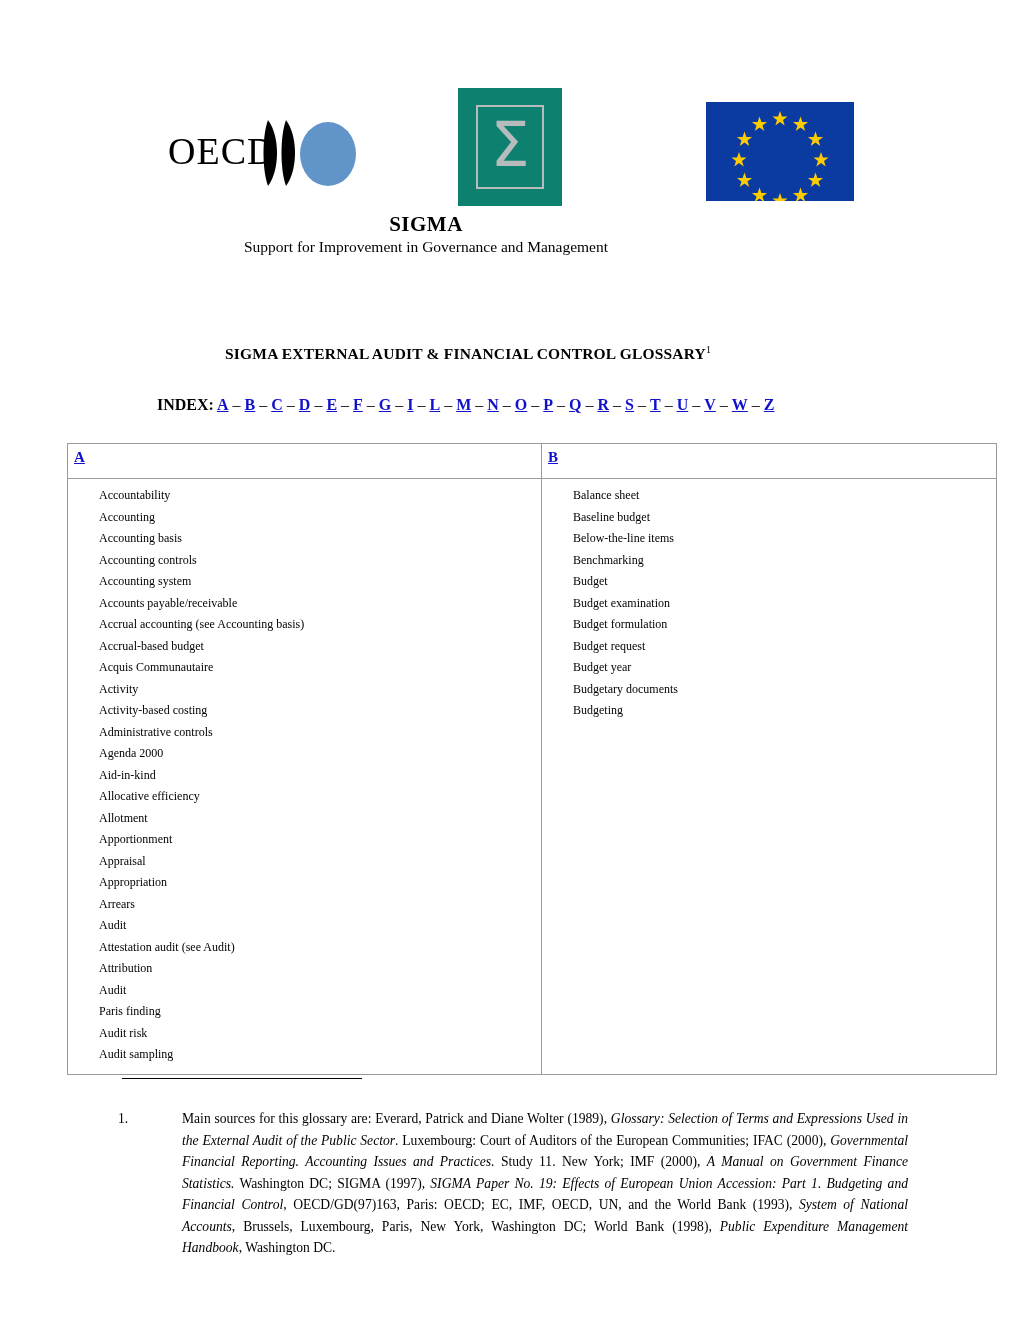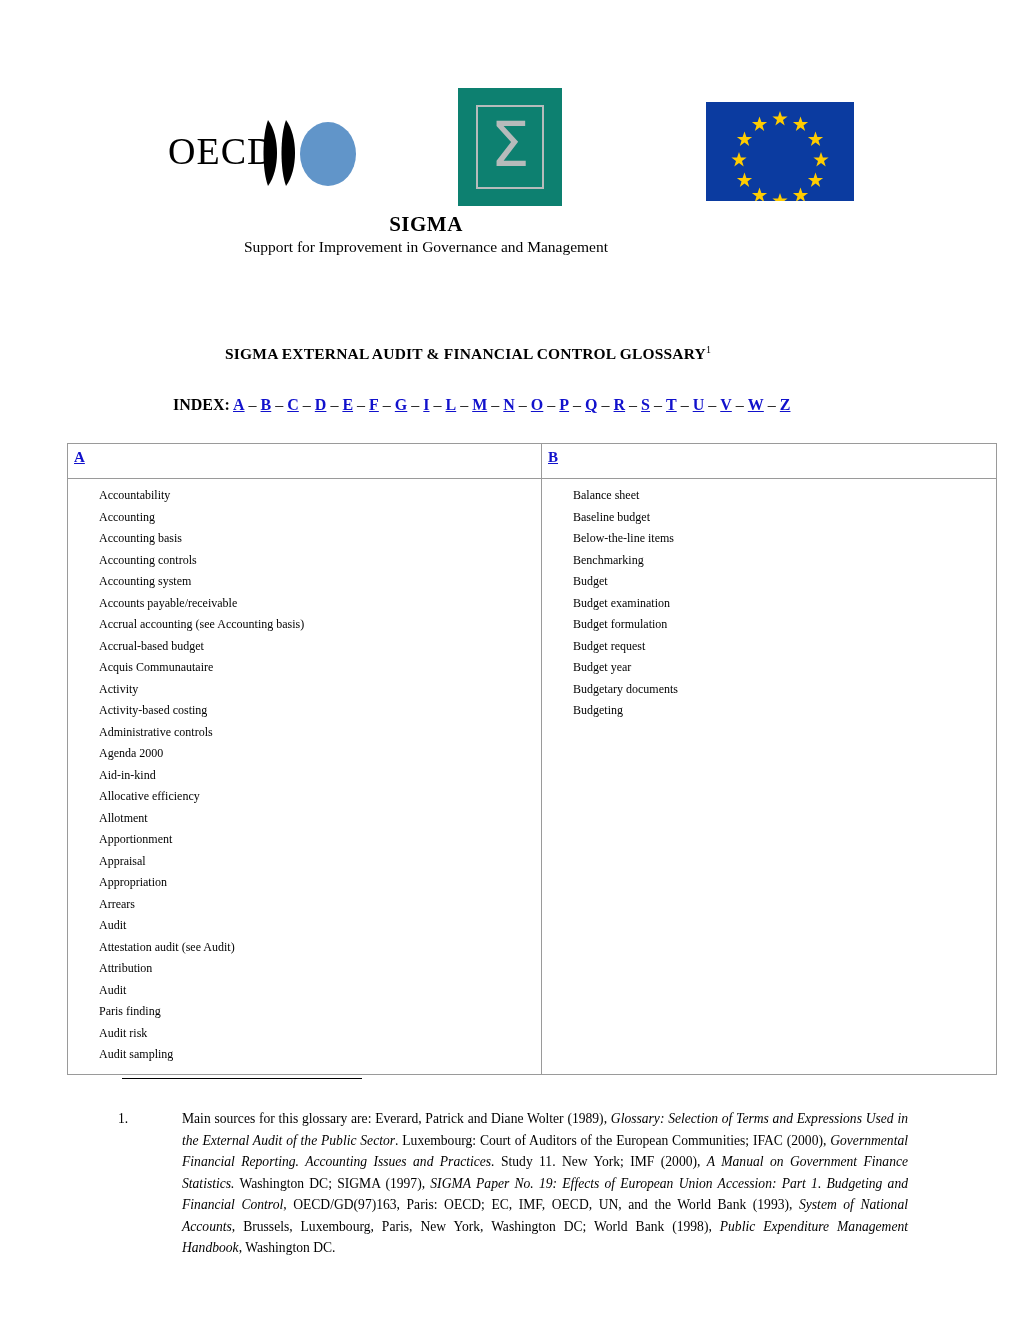--- a/index.html
+++ b/index.html
@@ -144,21 +144,20 @@
   .index-line {
     position: absolute;
     top: 396px;
     left: 157px;
     font-size: 16px;
     font-weight: bold;
     white-space: nowrap;
   }
   .index-label {
     color: #000000;
-    margin-left: 16px;
   }
   .idx {
     color: #1111cc;
     text-decoration: underline;
     font-weight: bold;
   }
   .idx-sep {
     color: #000000;
     font-weight: normal;
   }

